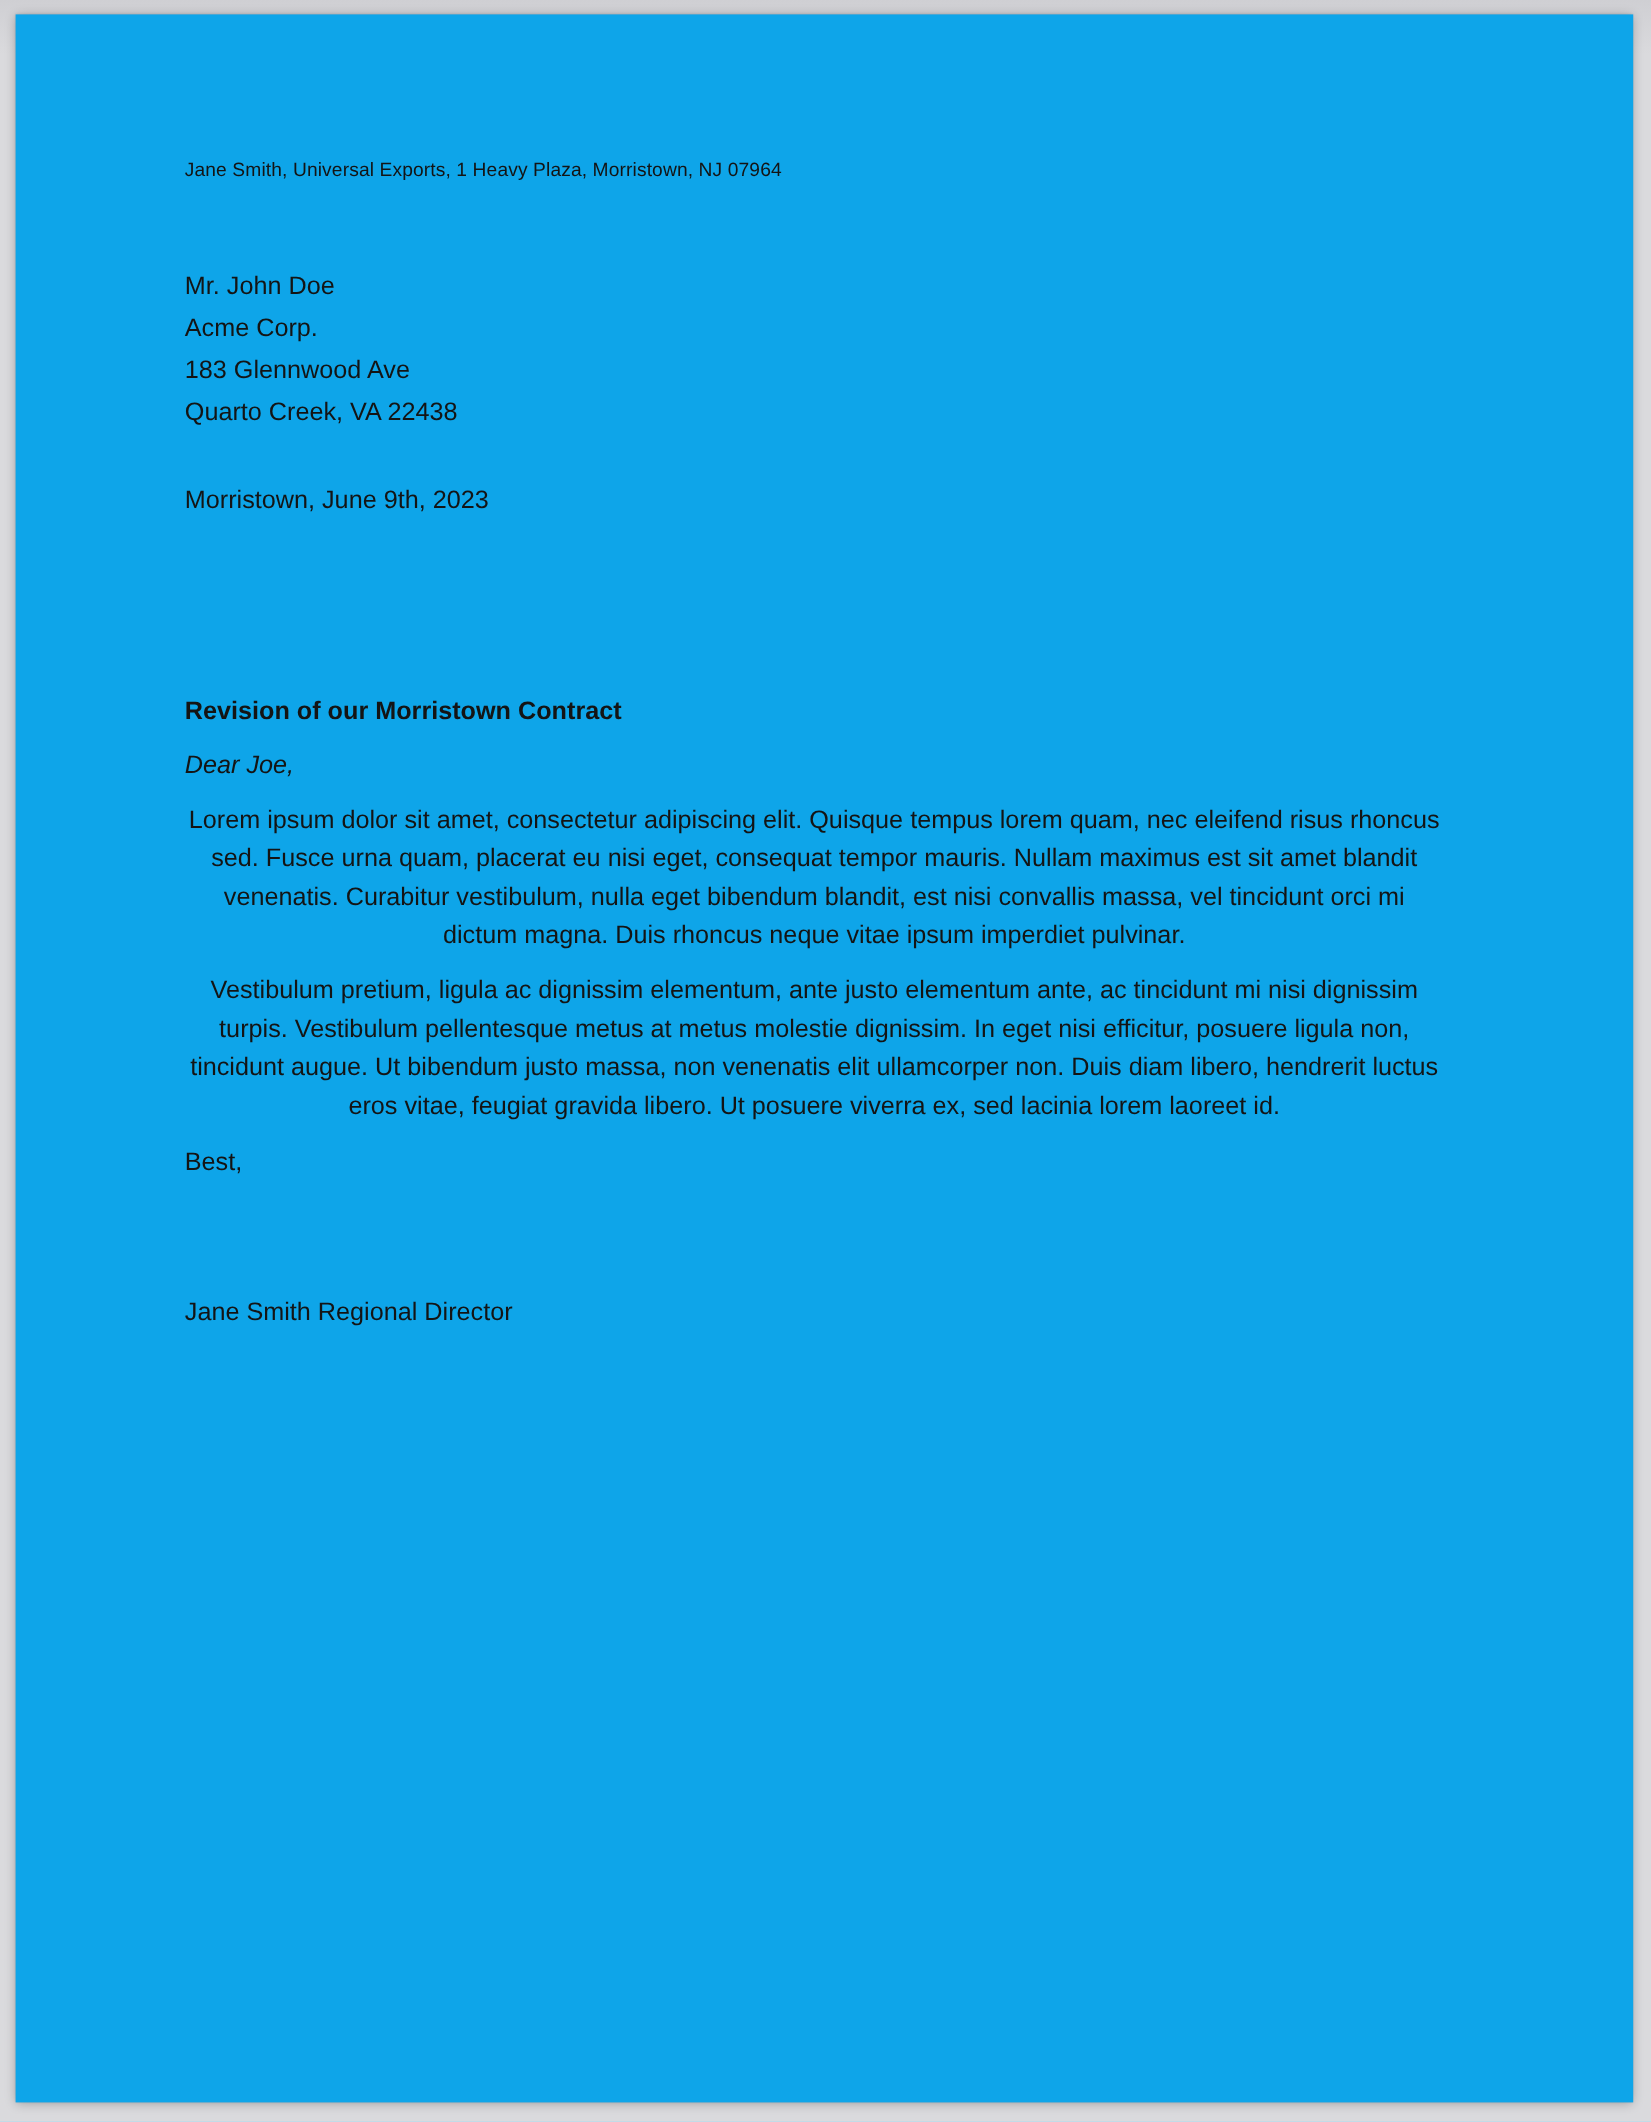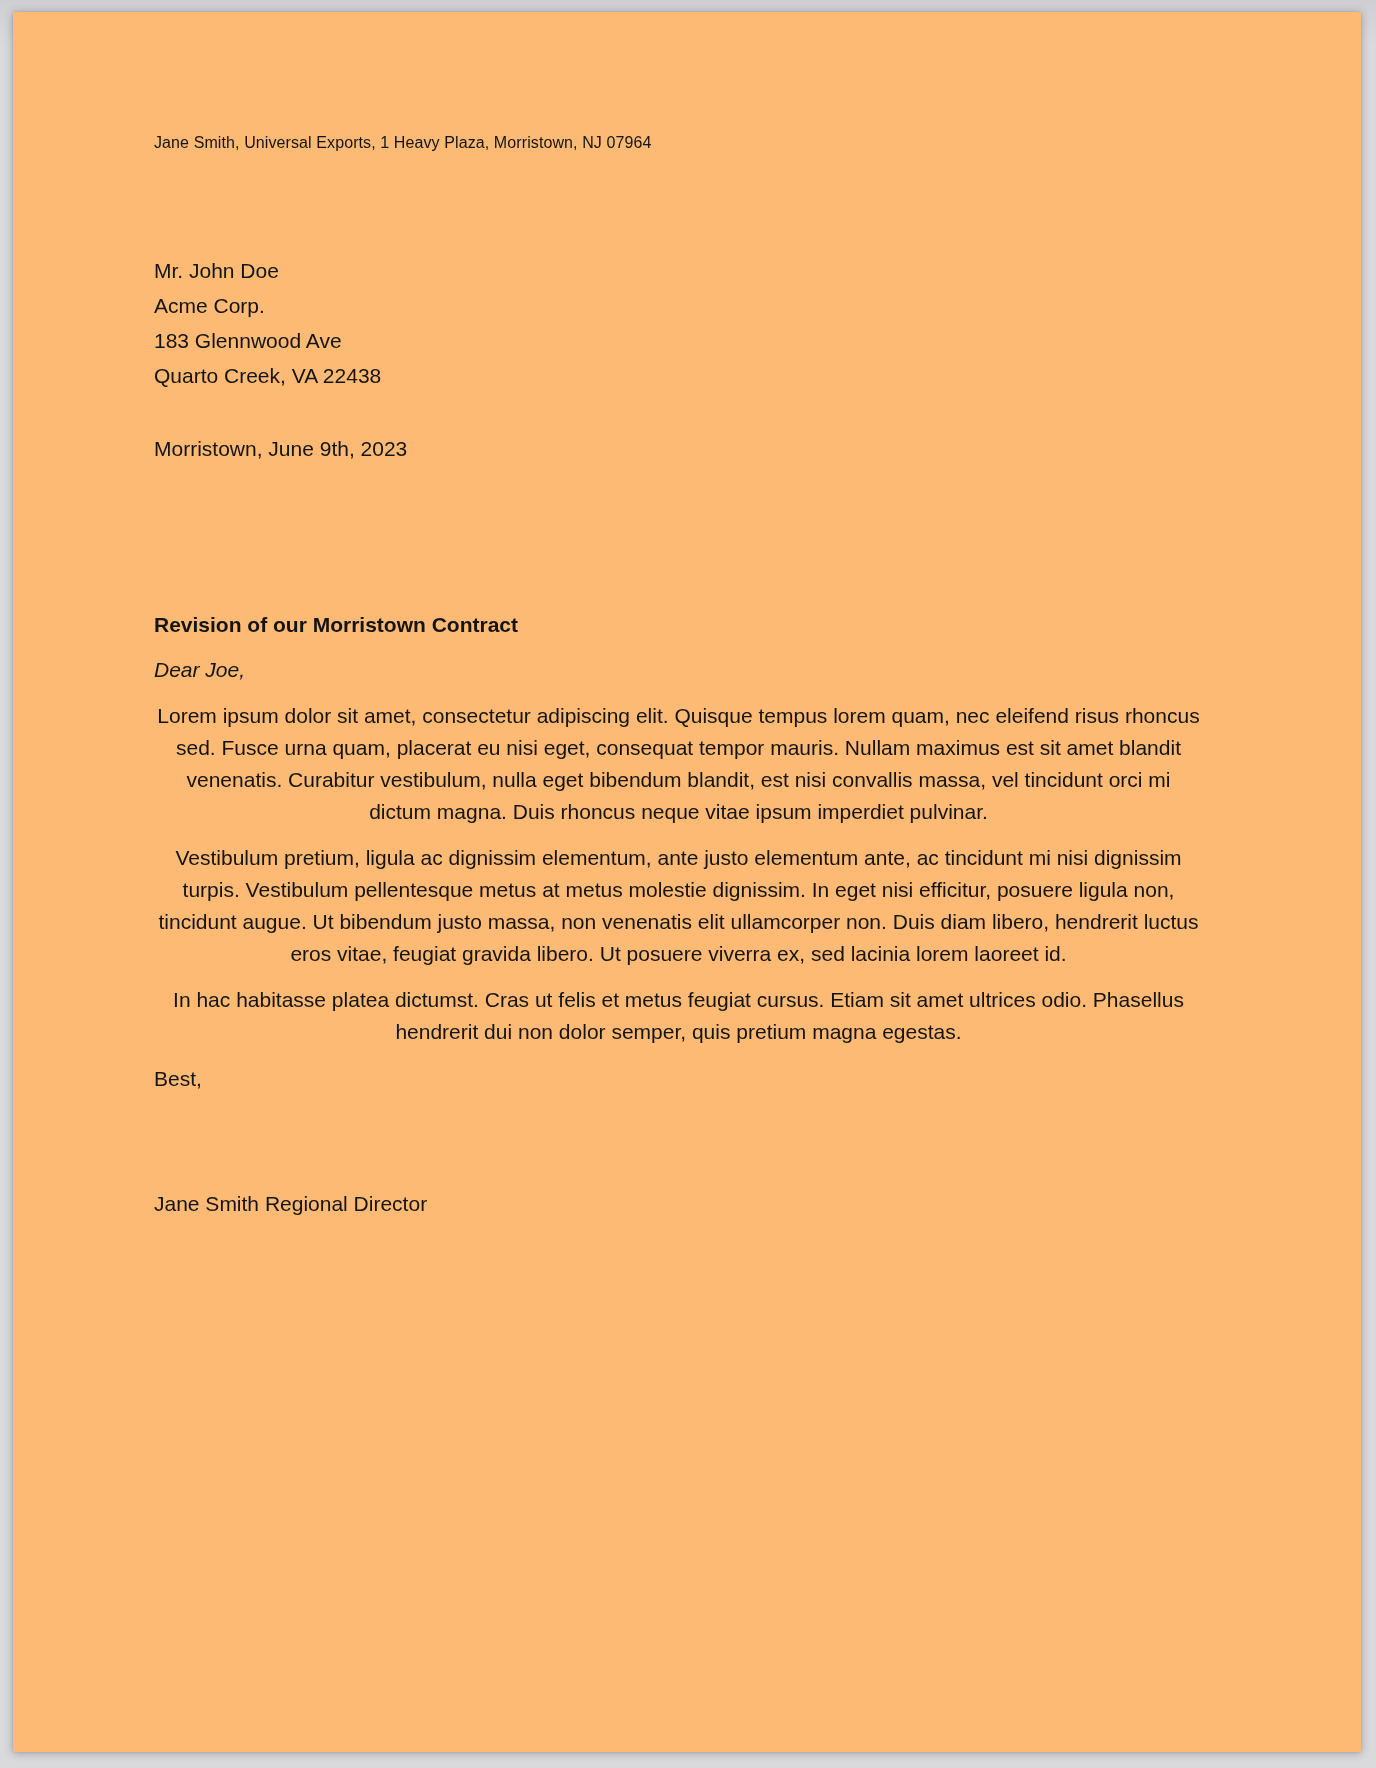--- a/index.html
+++ b/index.html
@@ -13,37 +13,37 @@
     font-family: "Liberation Sans", "DejaVu Sans", sans-serif;
     position: relative;
     overflow: hidden;
   }
   .paper {
     position: absolute;
     left: 13px;
     top: 12px;
     width: 1348px;
     height: 1740px;
-    background: #fdba74;
+    background: #0ea5e9;
     box-shadow: 0 1px 9px rgba(0,0,0,0.28), 0 0 2px rgba(0,0,0,0.12);
   }
   .content {
     padding: 0 158px 0 141px;
     color: #141414;
     font-size: 21px;
     line-height: 32px;
   }
   .sender-line {
     margin-top: 121px;
     font-size: 16px;
     line-height: 20px;
     letter-spacing: 0.1px;
   }
   .recipient {
-    margin-top: 100px;
+    margin-top: 68px;
     line-height: 35px;
   }
   .date-row {
     margin-top: 40px;
     text-align: left;
     line-height: 32px;
   }
   .subject {
     margin-top: 144px;
     font-weight: bold;
@@ -81,21 +81,20 @@
 
     <div class="date-row">Morristown, June 9th, 2023</div>
 
     <div class="subject">Revision of our Morristown Contract</div>
 
     <div class="salutation">Dear Joe,</div>
 
     <div class="body-text">
       <p>Lorem ipsum dolor sit amet, consectetur adipiscing elit. Quisque tempus lorem quam, nec eleifend risus rhoncus sed. Fusce urna quam, placerat eu nisi eget, consequat tempor mauris. Nullam maximus est sit amet blandit venenatis. Curabitur vestibulum, nulla eget bibendum blandit, est nisi convallis massa, vel tincidunt orci mi dictum magna. Duis rhoncus neque vitae ipsum imperdiet pulvinar.</p>
       <p>Vestibulum pretium, ligula ac dignissim elementum, ante justo elementum ante, ac tincidunt mi nisi dignissim turpis. Vestibulum pellentesque metus at metus molestie dignissim. In eget nisi efficitur, posuere ligula non, tincidunt augue. Ut bibendum justo massa, non venenatis elit ullamcorper non. Duis diam libero, hendrerit luctus eros vitae, feugiat gravida libero. Ut posuere viverra ex, sed lacinia lorem laoreet id.</p>
-      <p>In hac habitasse platea dictumst. Cras ut felis et metus feugiat cursus. Etiam sit amet ultrices odio. Phasellus hendrerit dui non dolor semper, quis pretium magna egestas.</p>
     </div>
 
     <div class="closing">Best,</div>
 
     <div class="signature">Jane Smith Regional Director</div>
 
   </div>
 </div>
 
 </body></html>

